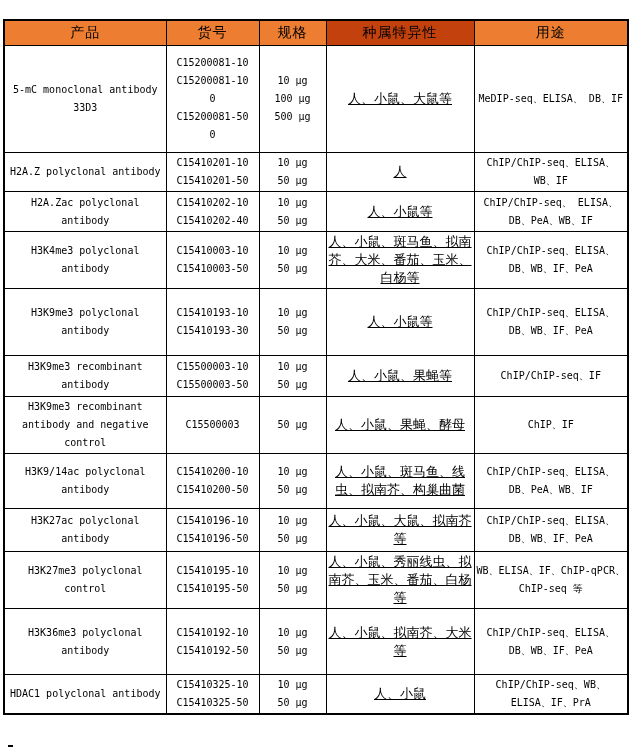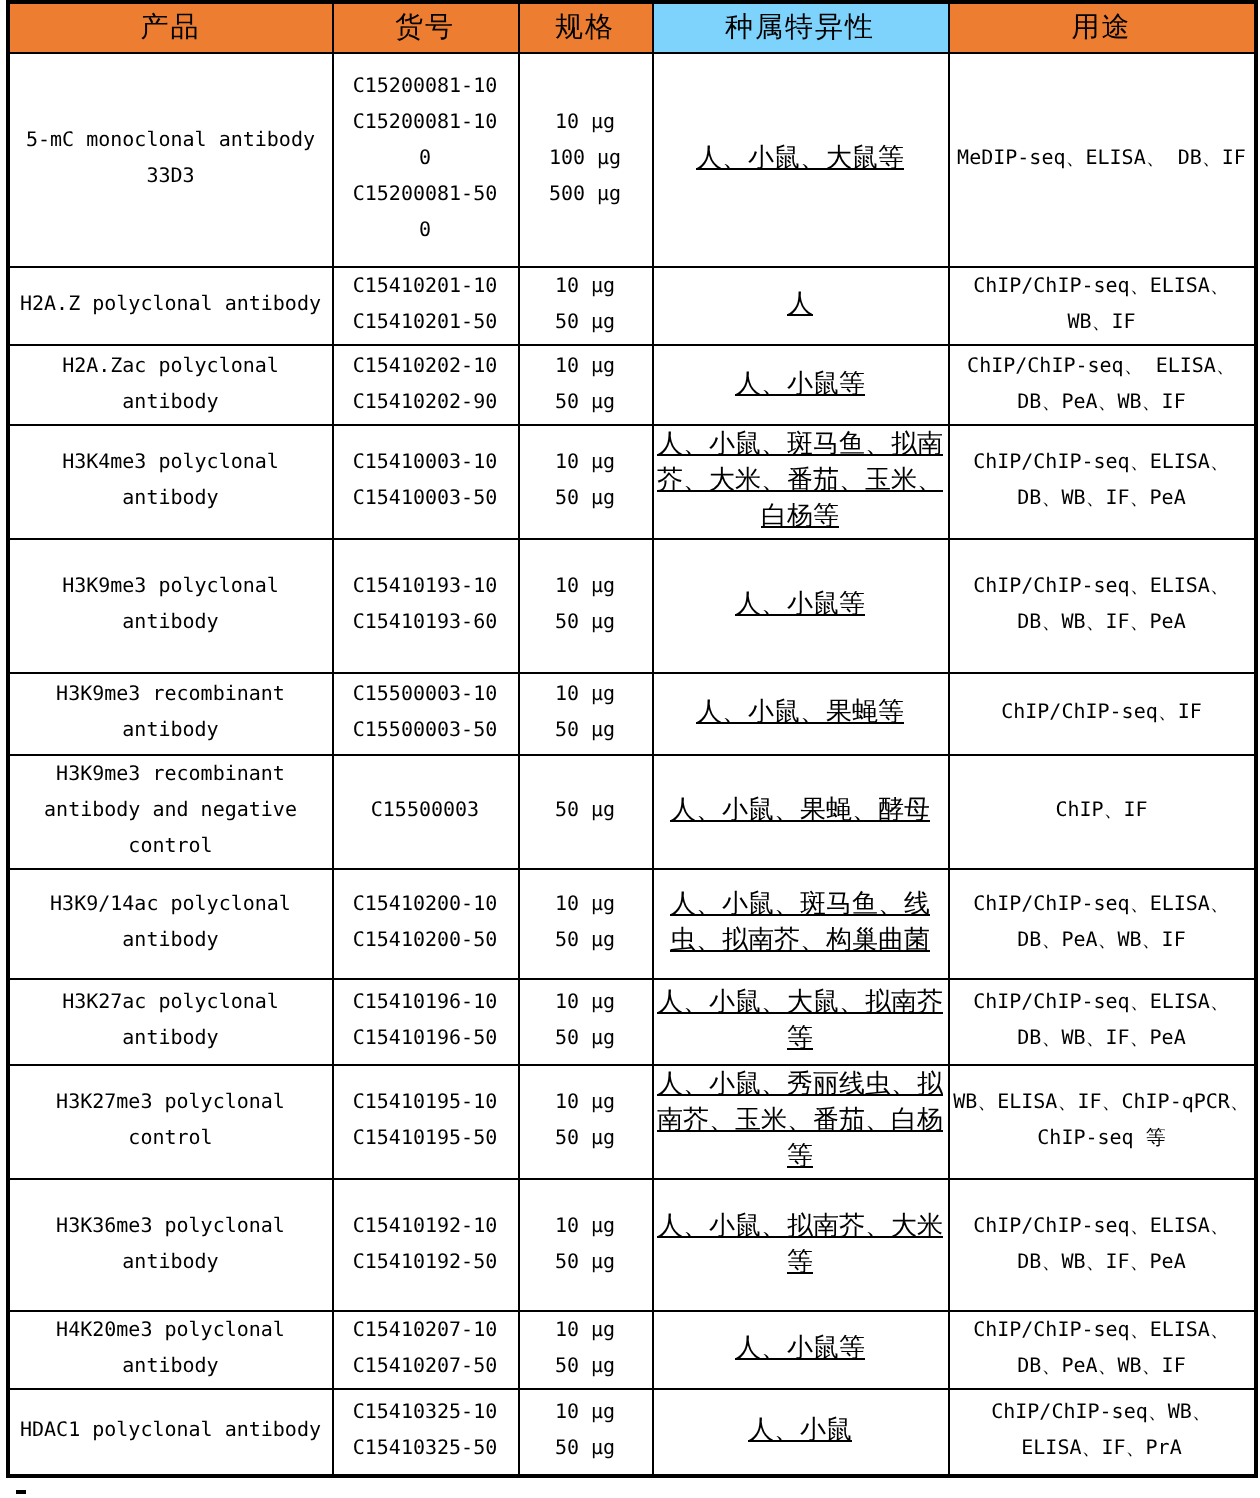--- a/index.html
+++ b/index.html
@@ -2,21 +2,21 @@
 <html><head>
 <meta charset="utf-8">
 <style>
   html,body{margin:0;padding:0;}
   body{
     width:630px;height:749px;background:#ffffff;position:relative;
     font-family:"DejaVu Sans Mono","Liberation Mono",monospace;color:#000;
   }
   table.tbl{
     border-collapse:collapse;table-layout:fixed;
-    margin:0 0 0 3px;width:624px;border:2px solid #000;
+    margin:19px 0 0 3px;width:624px;border:2px solid #000;
   }
   th,td{
     border:1px solid #000;text-align:center;vertical-align:middle;
     padding:1px 2px;overflow:hidden;
   }
   th{font-size:14px;font-weight:normal;height:22px;letter-spacing:1px;}
   td{font-size:10px;line-height:18px;}
   td.c-species{font-size:13px;line-height:18px;text-decoration:underline;}
   td.c-catalog div{width:12ch;margin:0 auto;word-break:break-all;}
   
@@ -46,21 +46,21 @@
       <col style="width:93px">
       <col style="width:67px">
       <col style="width:148px">
       <col style="width:154px">
     </colgroup>
     <thead>
       <tr>
         <th style="background: rgb(237, 125, 49);">产品</th>
         <th style="background: rgb(237, 125, 49);">货号</th>
         <th style="background: rgb(237, 125, 49);">规格</th>
-        <th style="background: #7dd3fc;">种属特异性</th>
+        <th style="background: #c2410c;">种属特异性</th>
         <th style="background: rgb(237, 125, 49);">用途</th>
       </tr>
     </thead>
     <tbody>
         <tr>
     <td class="c-product">5-mC monoclonal antibody 33D3</td>
     <td class="c-catalog">
             <div>C15200081-10</div>
             <div>C15200081-100</div>
             <div>C15200081-500</div>
@@ -83,21 +83,21 @@
             <div>10 μg</div>
             <div>50 μg</div>
           </td>
     <td class="c-species">人</td>
     <td class="c-apps">ChIP/ChIP-seq、ELISA、WB、IF</td>
   </tr>
         <tr>
     <td class="c-product">H2A.Zac polyclonal antibody</td>
     <td class="c-catalog">
             <div>C15410202-10</div>
-            <div>C15410202-90</div>
+            <div>C15410202-40</div>
           </td>
     <td class="c-spec">
             <div>10 μg</div>
             <div>50 μg</div>
           </td>
     <td class="c-species">人、小鼠等</td>
     <td class="c-apps">ChIP/ChIP-seq、 ELISA、DB、PeA、WB、IF</td>
   </tr>
         <tr>
     <td class="c-product">H3K4me3 polyclonal antibody</td>
@@ -109,21 +109,21 @@
             <div>10 μg</div>
             <div>50 μg</div>
           </td>
     <td class="c-species">人、小鼠、斑马鱼、拟南芥、大米、番茄、玉米、白杨等</td>
     <td class="c-apps">ChIP/ChIP-seq、ELISA、DB、WB、IF、PeA</td>
   </tr>
         <tr>
     <td class="c-product">H3K9me3 polyclonal antibody</td>
     <td class="c-catalog">
             <div>C15410193-10</div>
-            <div>C15410193-60</div>
+            <div>C15410193-30</div>
           </td>
     <td class="c-spec">
             <div>10 μg</div>
             <div>50 μg</div>
           </td>
     <td class="c-species">人、小鼠等</td>
     <td class="c-apps">ChIP/ChIP-seq、ELISA、DB、WB、IF、PeA</td>
   </tr>
         <tr>
     <td class="c-product">H3K9me3 recombinant antibody</td>
@@ -193,33 +193,20 @@
     <td class="c-catalog">
             <div>C15410192-10</div>
             <div>C15410192-50</div>
           </td>
     <td class="c-spec">
             <div>10 μg</div>
             <div>50 μg</div>
           </td>
     <td class="c-species">人、小鼠、拟南芥、大米等</td>
     <td class="c-apps">ChIP/ChIP-seq、ELISA、DB、WB、IF、PeA</td>
-  </tr>
-        <tr>
-    <td class="c-product">H4K20me3 polyclonal antibody</td>
-    <td class="c-catalog">
-            <div>C15410207-10</div>
-            <div>C15410207-50</div>
-          </td>
-    <td class="c-spec">
-            <div>10 μg</div>
-            <div>50 μg</div>
-          </td>
-    <td class="c-species">人、小鼠等</td>
-    <td class="c-apps">ChIP/ChIP-seq、ELISA、DB、PeA、WB、IF</td>
   </tr>
         <tr>
     <td class="c-product">HDAC1 polyclonal antibody</td>
     <td class="c-catalog">
             <div>C15410325-10</div>
             <div>C15410325-50</div>
           </td>
     <td class="c-spec">
             <div>10 μg</div>
             <div>50 μg</div>

